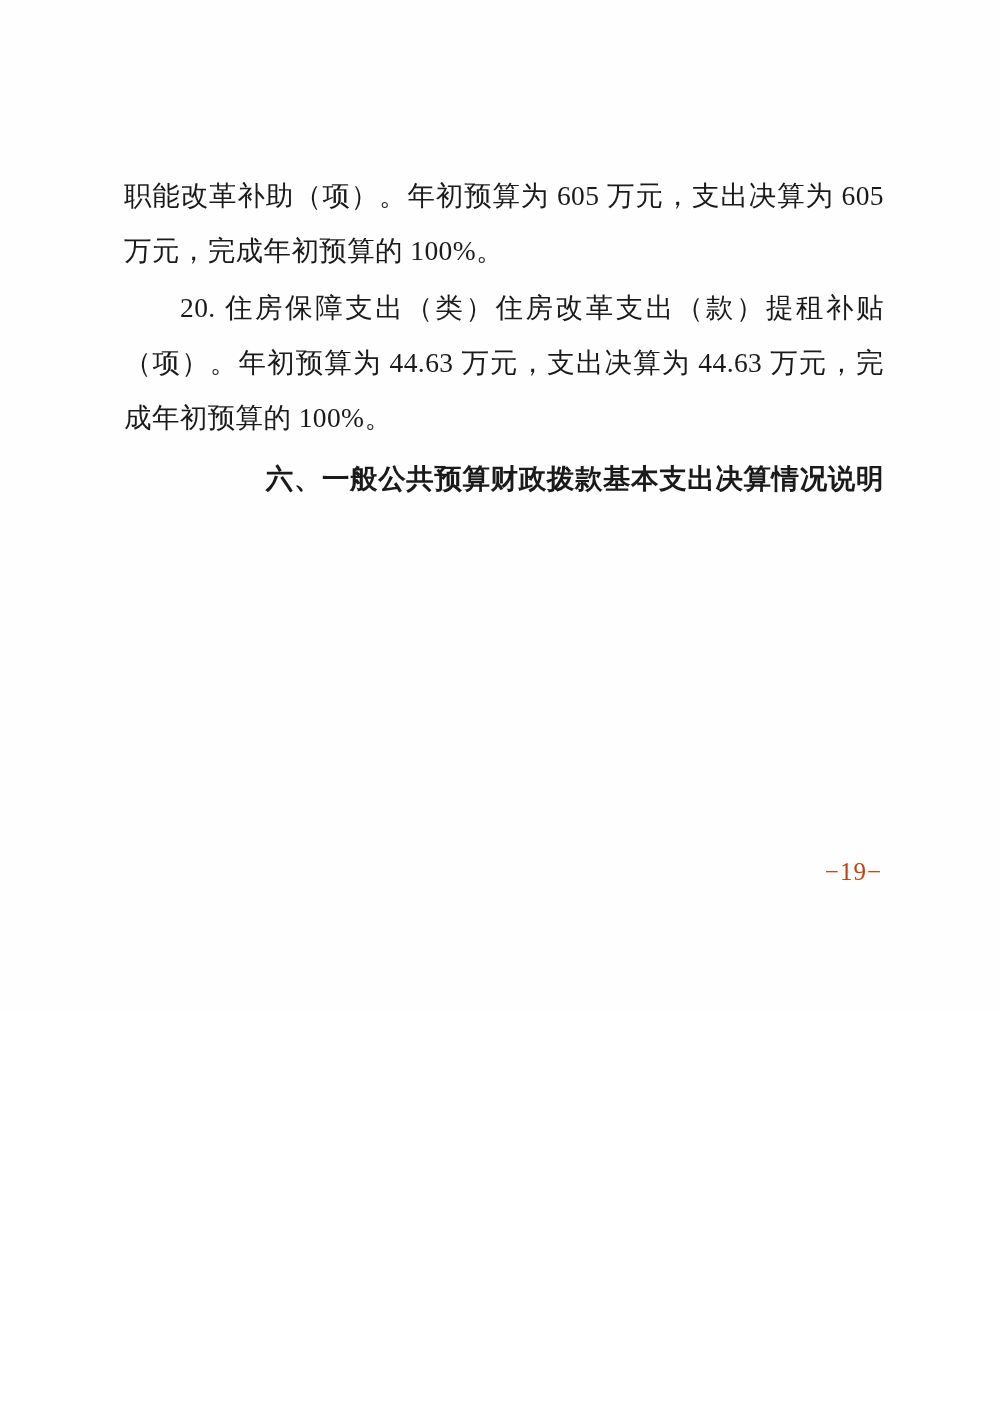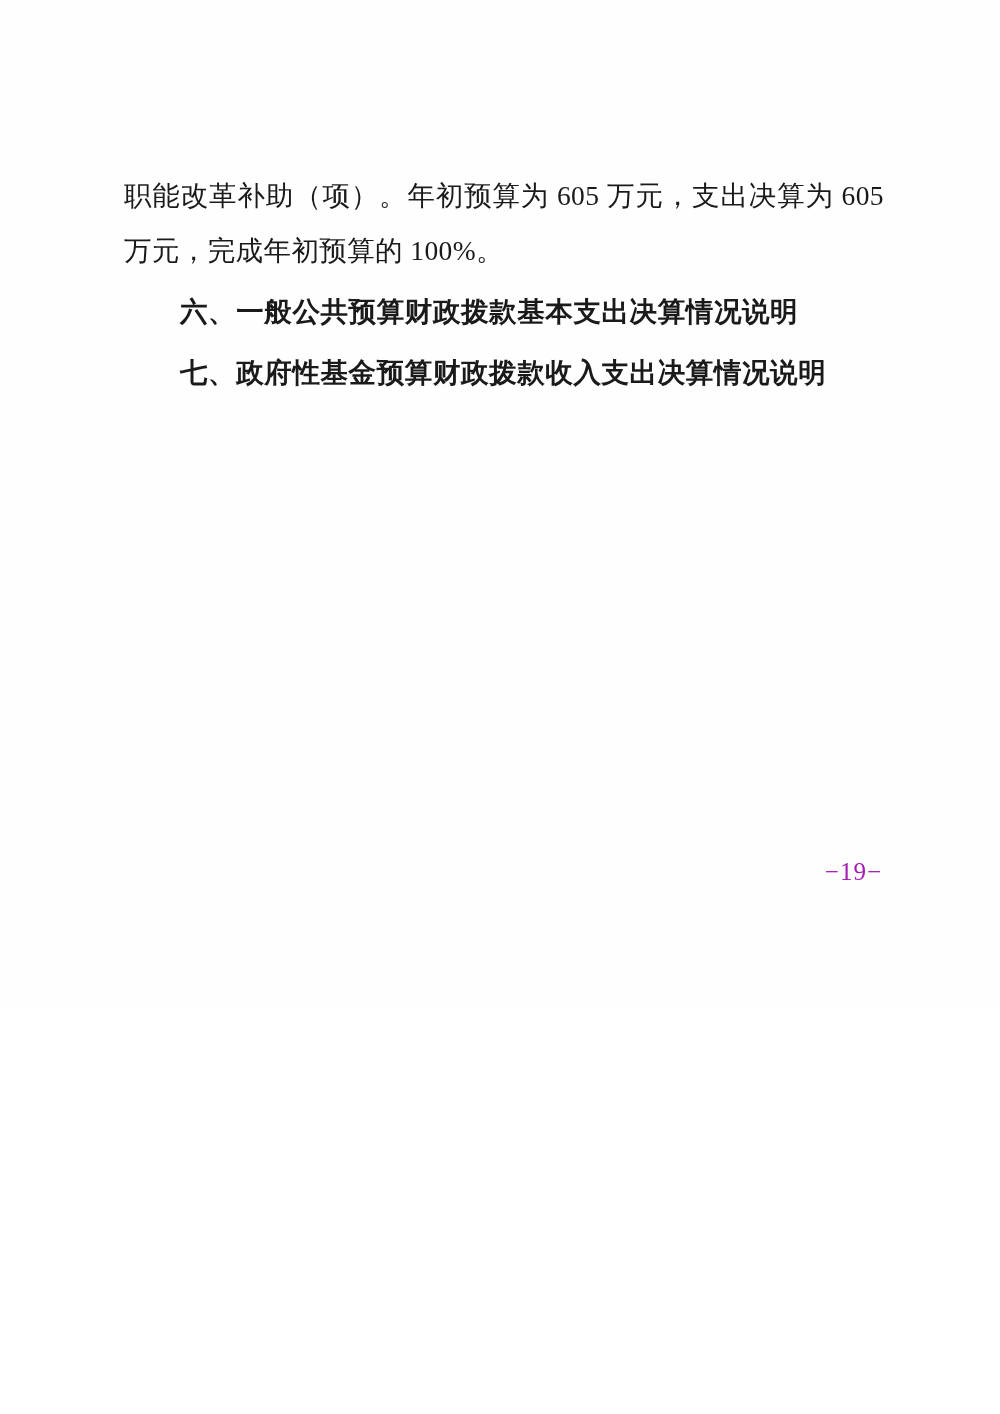--- a/index.html
+++ b/index.html
@@ -41,42 +41,43 @@
   p.indent {
     text-indent: 56px;
   }
   h2.section-heading {
     margin: 6px 0 2px 0;
     font-size: 27.5px;
     line-height: 55px;
     font-weight: bold;
     text-indent: 56px;
     letter-spacing: 0.6px;
+    text-align: right;
   }
   .page-number {
     position: absolute;
     right: 118px;
     bottom: 124px;
     font-size: 25px;
     letter-spacing: 1px;
-    color: #a21caf;
+    color: #c2410c;
   }
 </style>
 </head>
 <body>
 
 <div class="page">
   <div class="content">
 
     <p class="body-par">职能改革补助（项）。年初预算为 605 万元，支出决算为 605 万元，完成年初预算的 100%。</p>
 
 
 
+    <p class="body-par indent">20. 住房保障支出（类）住房改革支出（款）提租补贴（项）。年初预算为 44.63 万元，支出决算为 44.63 万元，完成年初预算的 100%。</p>
 
     <h2 class="section-heading">六、一般公共预算财政拨款基本支出决算情况说明</h2>
 
 
-    <h2 class="section-heading">七、政府性基金预算财政拨款收入支出决算情况说明</h2>
 
   </div>
 
   <div class="page-number">−19−</div>
 </div>
 
 </body></html>

